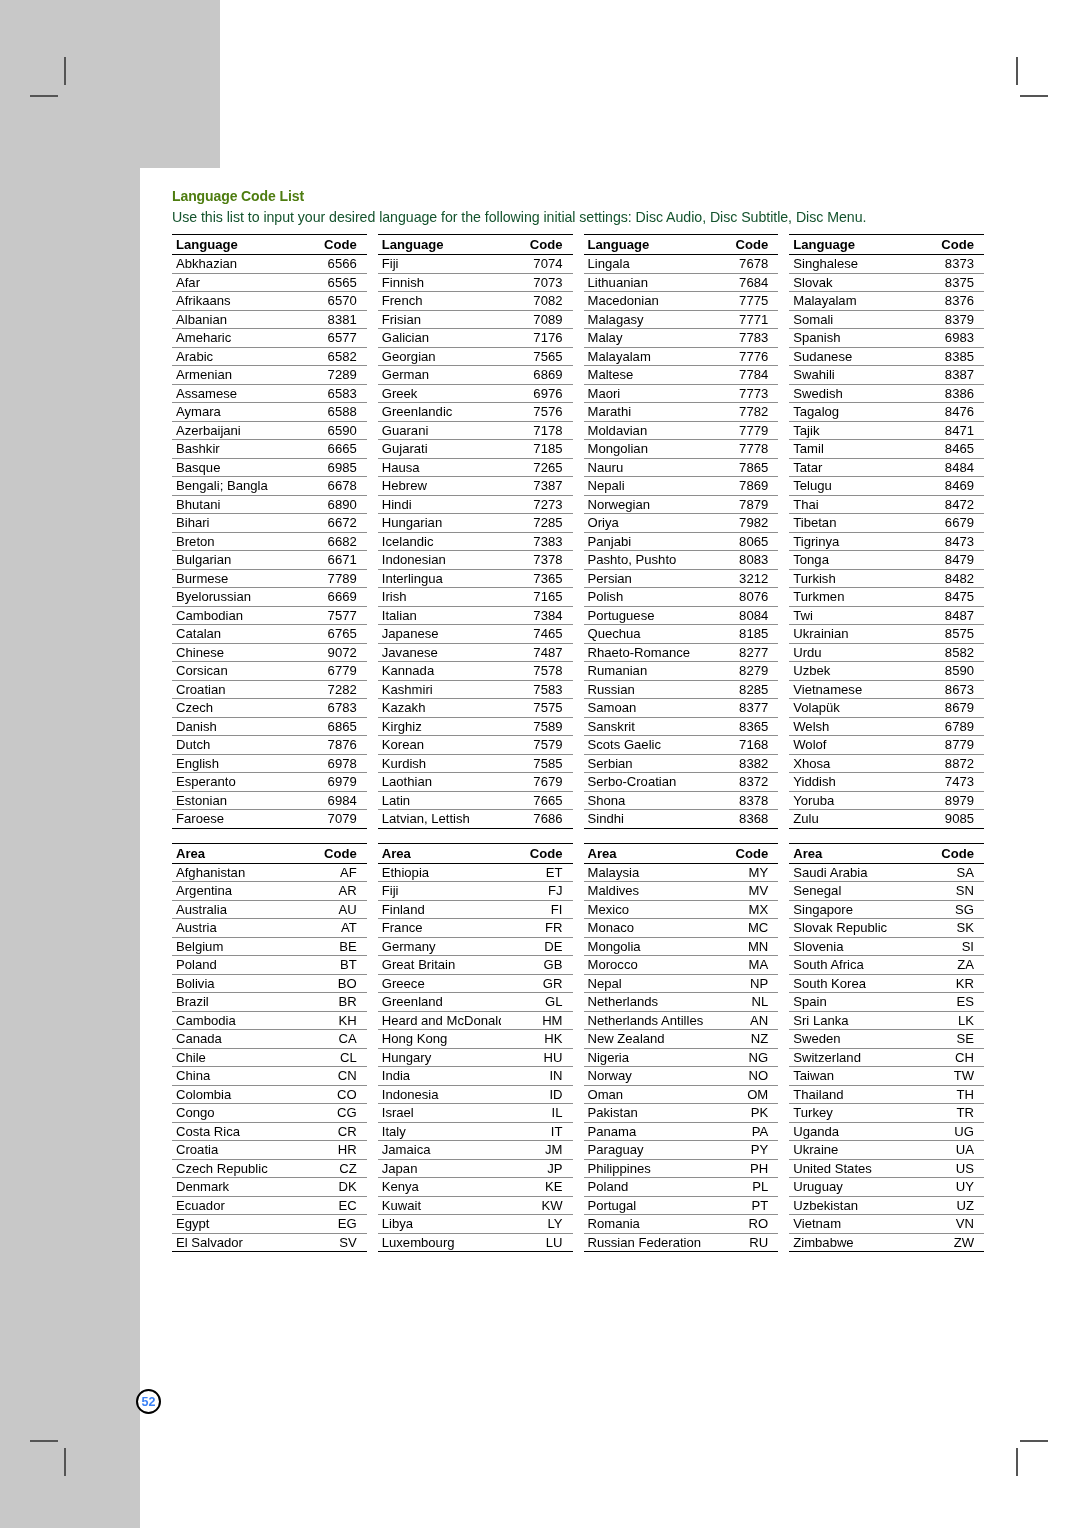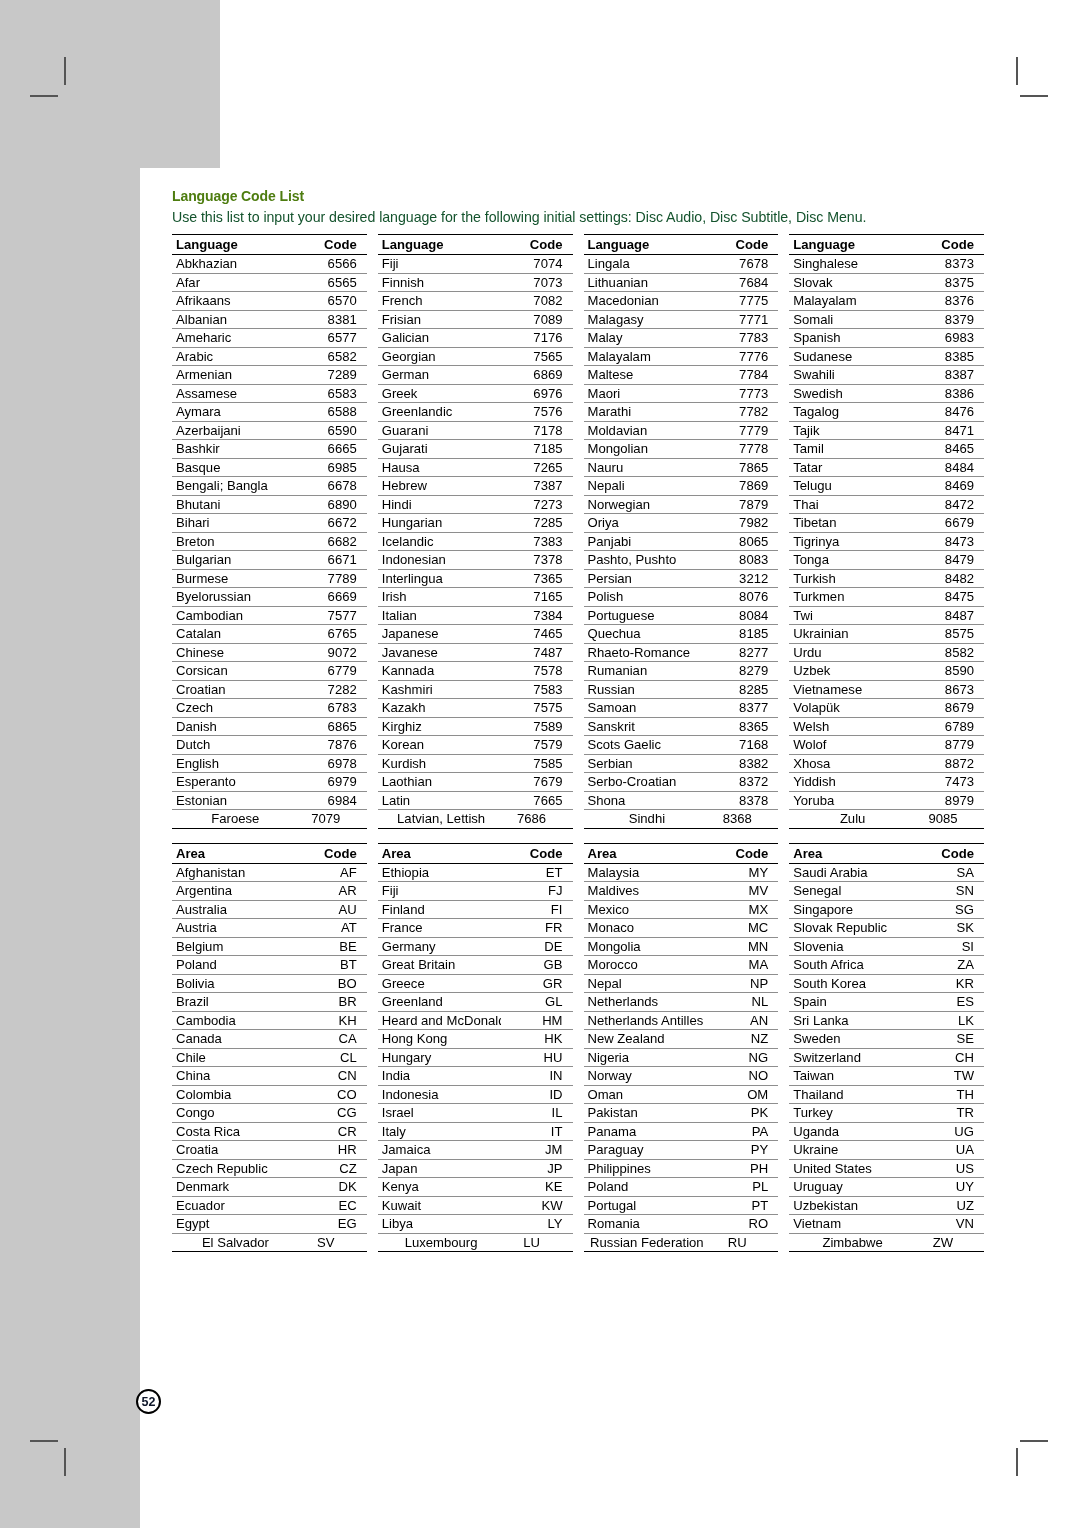--- a/index.html
+++ b/index.html
@@ -97,21 +97,20 @@
   }
   table.codes thead th {
     font-weight: bold;
     border-top: 1.6px solid #000;
     border-bottom: 1.6px solid #000;
     height: 19px;
     line-height: 19px;
   }
   table.codes tbody tr:last-child td {
     border-bottom: 1.6px solid #000;
-    text-align: center;
   }
   table.codes th.code-col,
   table.codes td.code-col {
     text-align: right;
     padding-right: 10px;
     padding-left: 0;
     width: 62px;
   }
   table.codes th.code-col { text-align: right; padding-left: 0; }
   .area-tbl td.code-col,
@@ -129,21 +128,21 @@
   
   .page-badge {
     position: absolute;
     left: 136px;
     top: 1389px;
     width: 25px;
     height: 25px;
     border: 2.5px solid #000;
     border-radius: 50%;
     background: #fff;
-    color: #0f172a;
+    color: #3b82f6;
     font-size: 12.5px;
     font-weight: bold;
     display: flex;
     align-items: center;
     justify-content: center;
     box-sizing: border-box;
   }
 </style>
 </head>
 <body>

